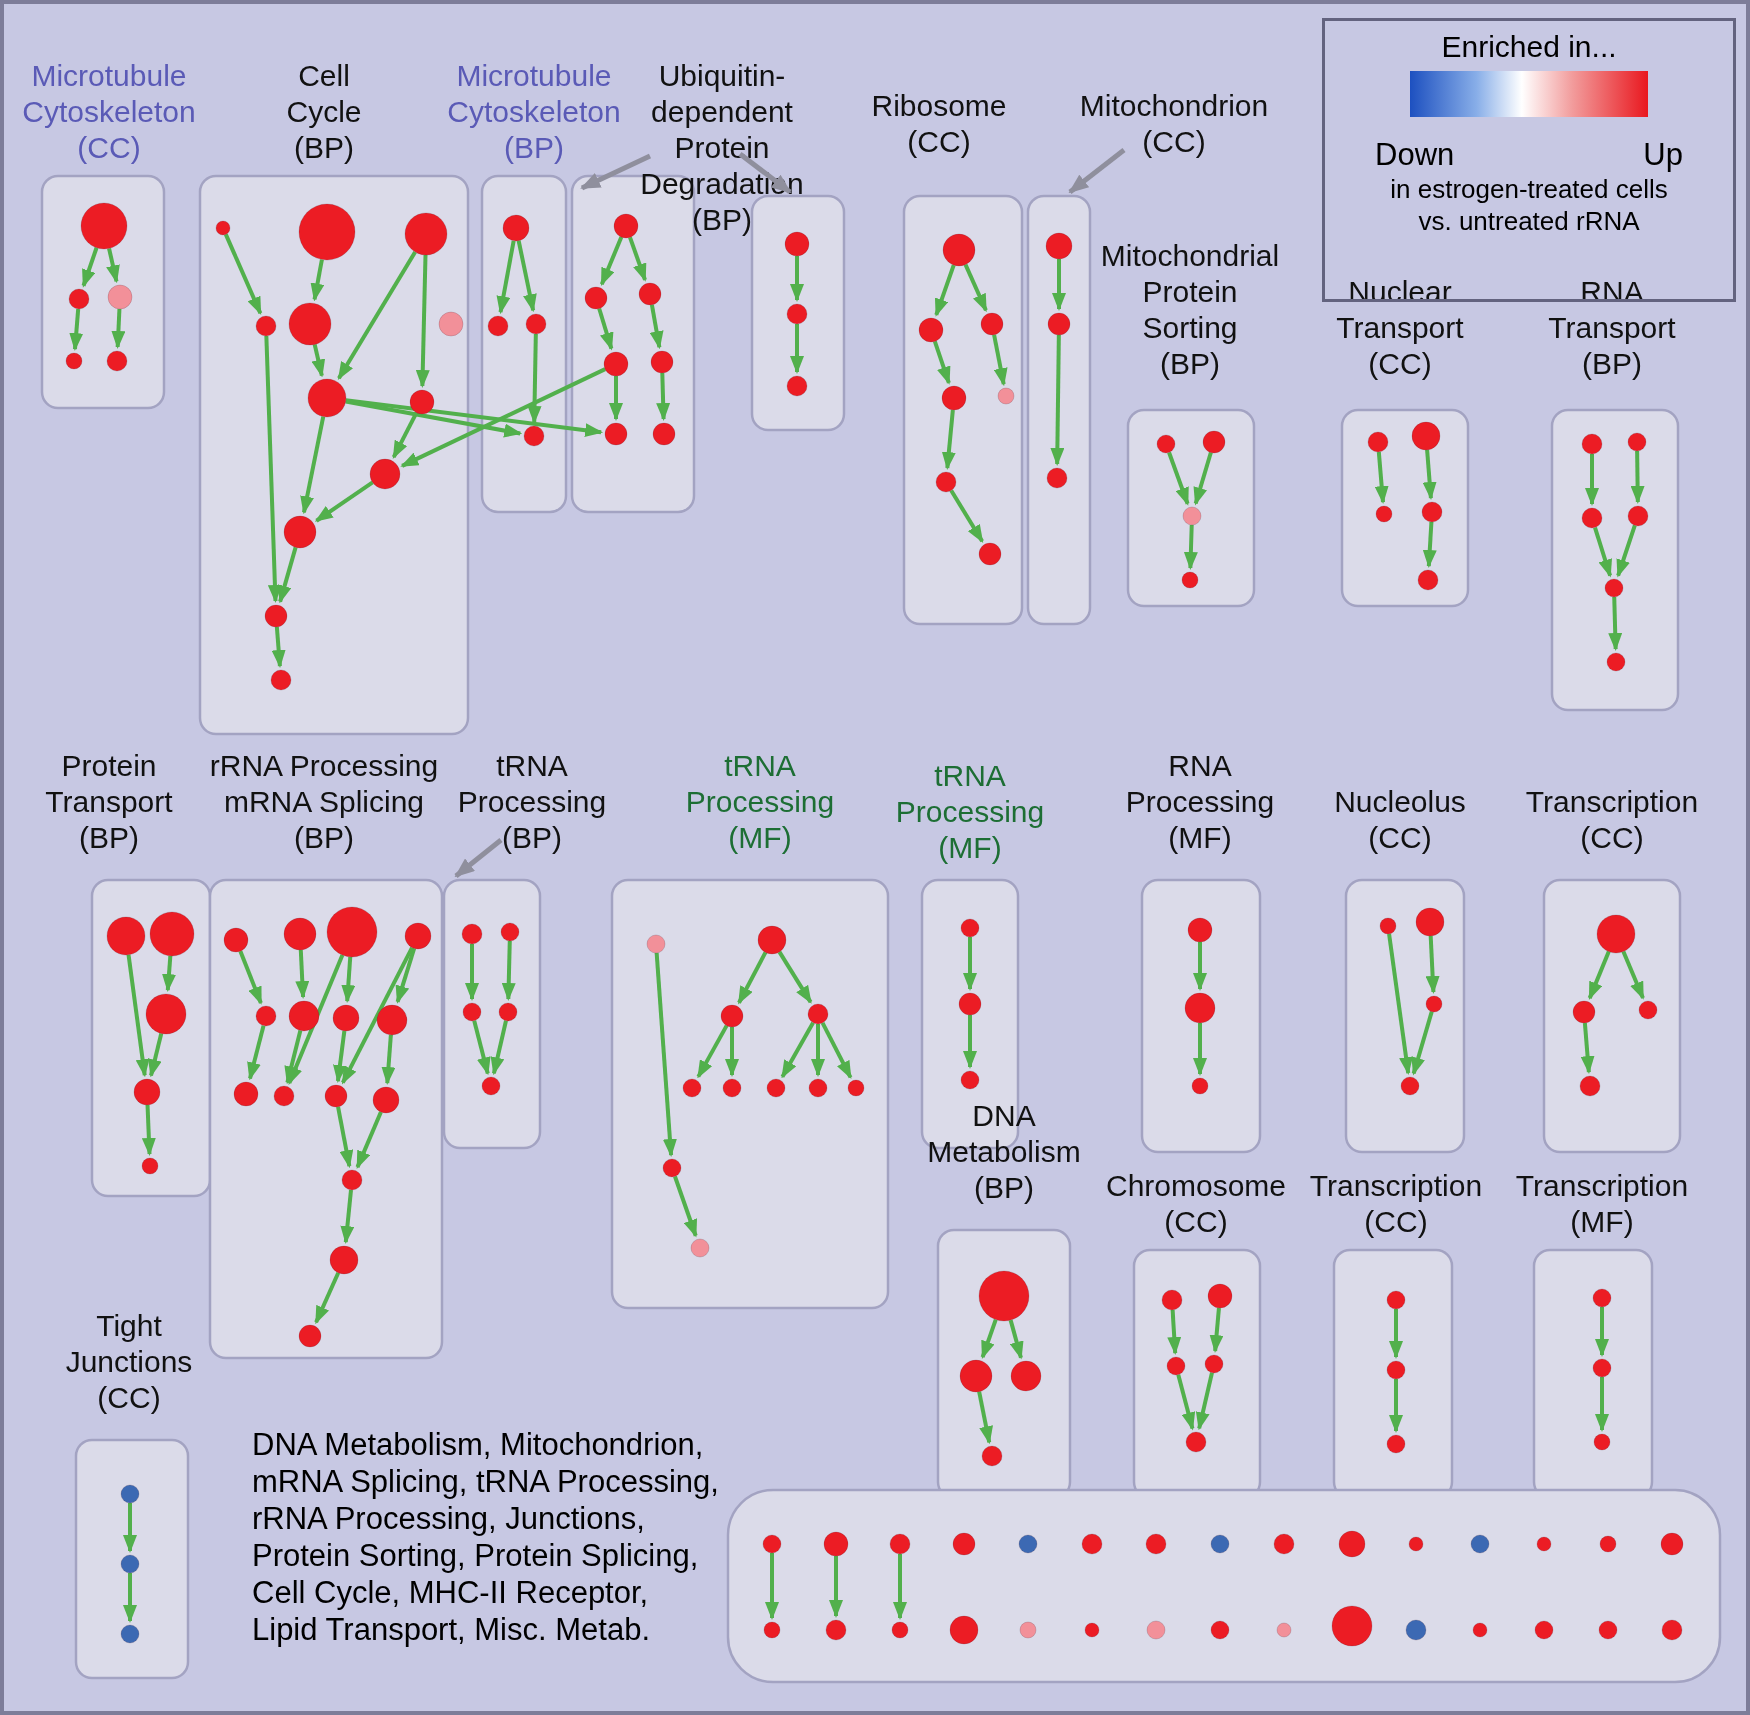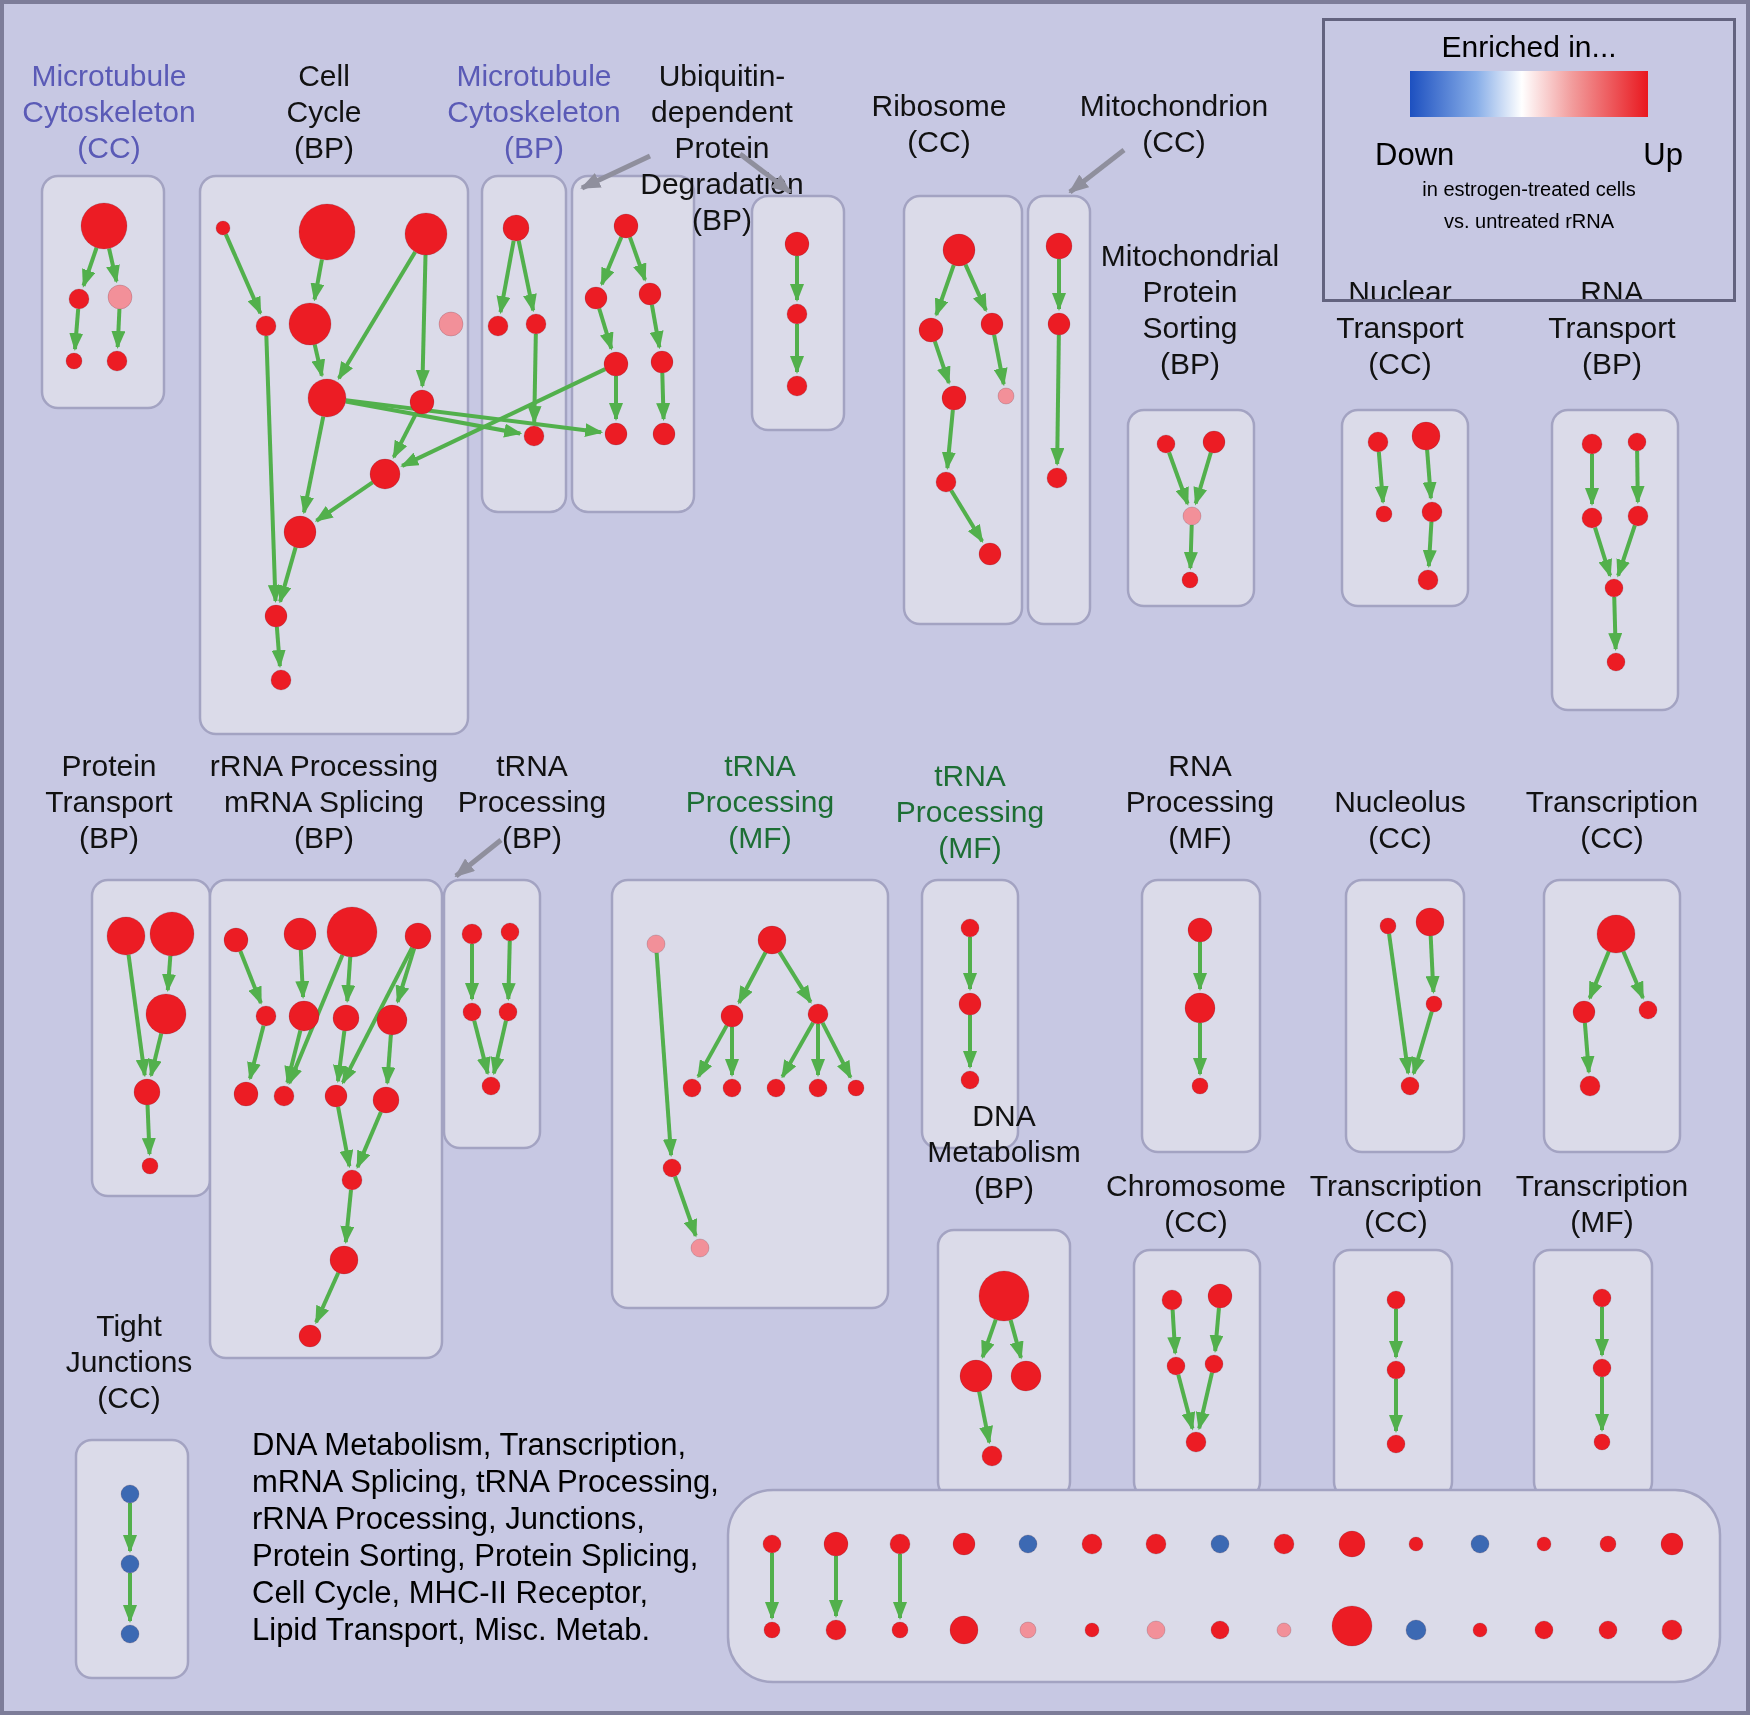--- a/index.html
+++ b/index.html
@@ -17,21 +17,21 @@
   .legend{
     position:absolute;left:1318px;top:14px;width:414px;height:284px;
     border:3px solid #63637f;box-sizing:border-box;text-align:center;
   }
   .legend-title{font-size:30px;margin-top:9px;}
   .legend-gradient{
     width:238px;height:46px;margin:7px auto 3px auto;
     background:linear-gradient(90deg,#1d50c0 0%,#88aee8 28%,#ffffff 47%,#f29d9d 68%,#e9181f 100%);
   }
   .legend-updown{display:flex;justify-content:space-between;padding:0 50px;font-size:31px;margin-top:20px;}
-  .legend-sub{font-size:20px;line-height:32px;}
+  .legend-sub{font-size:26px;line-height:32px;}
   .misc-text{position:absolute;left:248px;top:1422px;font-size:31px;line-height:37px;text-align:left;}
 </style>
 </head>
 <body>
 
 <div class="figure">
 
   <svg id="diagram" width="1750" height="1715" viewBox="0 0 1750 1715">
     <defs>
       <marker id="arrow-green" markerUnits="userSpaceOnUse" markerWidth="18" markerHeight="14" refX="16" refY="7" orient="auto">
@@ -357,21 +357,21 @@
     <div class="legend-gradient"></div>
     <div class="legend-updown">
       <span>Down</span>
       <span>Up</span>
     </div>
     <div class="legend-sub">in estrogen-treated cells</div>
     <div class="legend-sub">vs. untreated rRNA</div>
   </div>
 
   <div class="misc-text">
-    <div>DNA Metabolism, Transcription,</div>
+    <div>DNA Metabolism, Mitochondrion,</div>
     <div>mRNA Splicing, tRNA Processing,</div>
     <div>rRNA Processing, Junctions,</div>
     <div>Protein Sorting, Protein Splicing,</div>
     <div>Cell Cycle, MHC-II Receptor,</div>
     <div>Lipid Transport, Misc. Metab.</div>
   </div>
 
 </div>
 
 </body></html>

